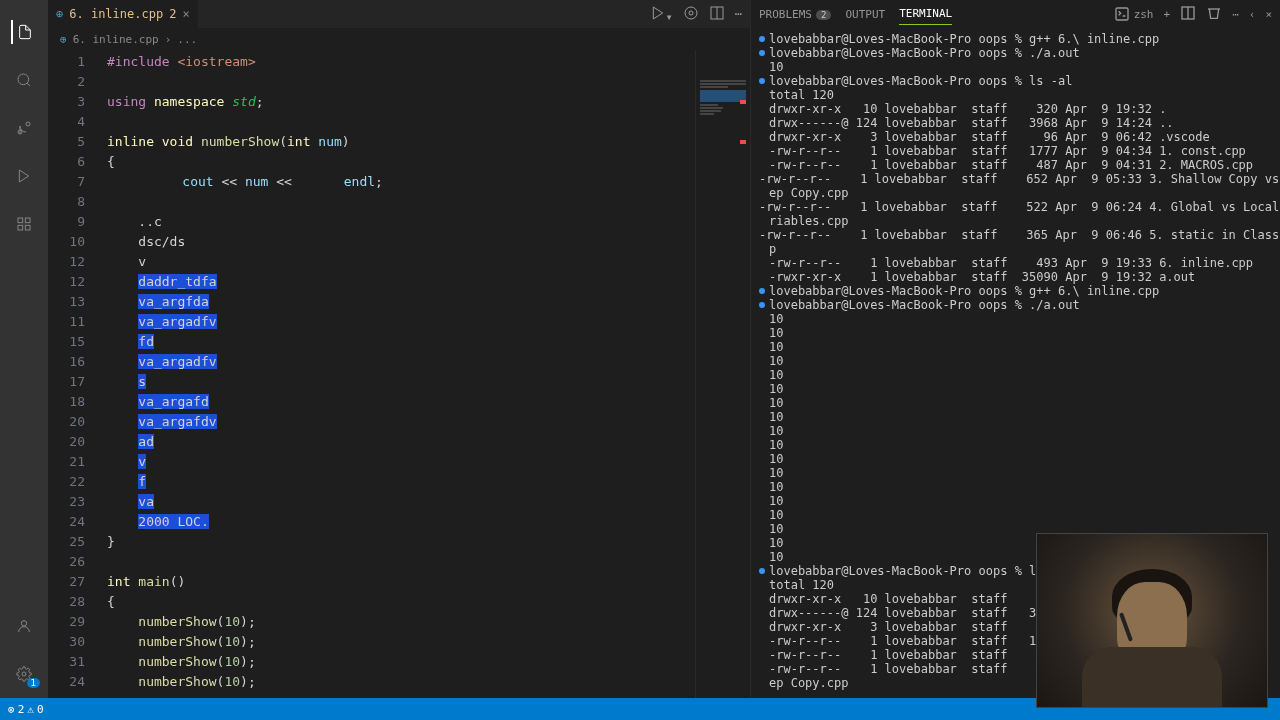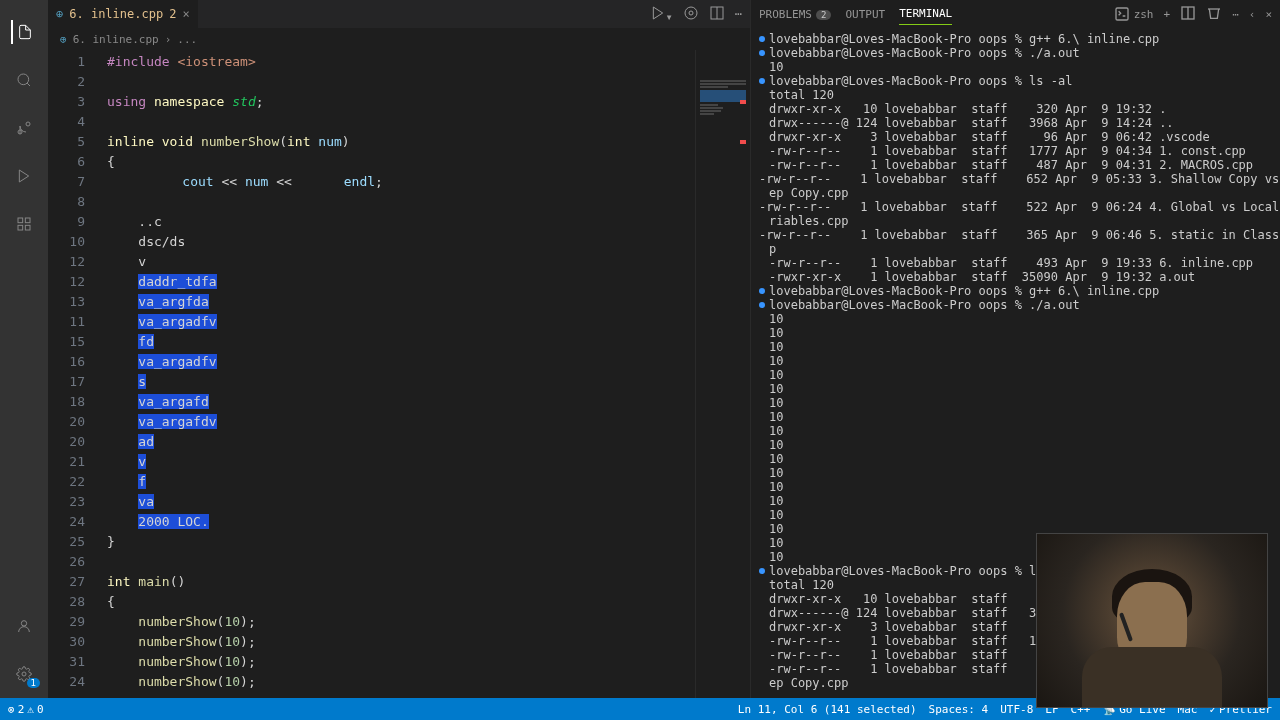--- a/index.html
+++ b/index.html
@@ -222,30 +222,20 @@
       </div>
     </div>
     <div class="term-body" id="termbody"><div class="term-line"><span class="term-dot"></span><span>lovebabbar@Loves-MacBook-Pro oops % g++ 6.\ inline.cpp</span></div><div class="term-line"><span class="term-dot"></span><span>lovebabbar@Loves-MacBook-Pro oops % ./a.out</span></div><div class="term-line"><span style="width: 10px; display: inline-block;"></span><span>10</span></div><div class="term-line"><span class="term-dot"></span><span>lovebabbar@Loves-MacBook-Pro oops % ls -al</span></div><div class="term-line"><span style="width: 10px; display: inline-block;"></span><span>total 120</span></div><div class="term-line"><span style="width: 10px; display: inline-block;"></span><span>drwxr-xr-x   10 lovebabbar  staff    320 Apr  9 19:32 .</span></div><div class="term-line"><span style="width: 10px; display: inline-block;"></span><span>drwx------@ 124 lovebabbar  staff   3968 Apr  9 14:24 ..</span></div><div class="term-line"><span style="width: 10px; display: inline-block;"></span><span>drwxr-xr-x    3 lovebabbar  staff     96 Apr  9 06:42 .vscode</span></div><div class="term-line"><span style="width: 10px; display: inline-block;"></span><span>-rw-r--r--    1 lovebabbar  staff   1777 Apr  9 04:34 1. const.cpp</span></div><div class="term-line"><span style="width: 10px; display: inline-block;"></span><span>-rw-r--r--    1 lovebabbar  staff    487 Apr  9 04:31 2. MACROS.cpp</span></div><div class="term-line"><span style="width: 10px; display: inline-block;"></span><span>-rw-r--r--    1 lovebabbar  staff    652 Apr  9 05:33 3. Shallow Copy vs De</span></div><div class="term-line"><span style="width: 10px; display: inline-block;"></span><span>ep Copy.cpp</span></div><div class="term-line"><span style="width: 10px; display: inline-block;"></span><span>-rw-r--r--    1 lovebabbar  staff    522 Apr  9 06:24 4. Global vs Local va</span></div><div class="term-line"><span style="width: 10px; display: inline-block;"></span><span>riables.cpp</span></div><div class="term-line"><span style="width: 10px; display: inline-block;"></span><span>-rw-r--r--    1 lovebabbar  staff    365 Apr  9 06:46 5. static in Class.cp</span></div><div class="term-line"><span style="width: 10px; display: inline-block;"></span><span>p</span></div><div class="term-line"><span style="width: 10px; display: inline-block;"></span><span>-rw-r--r--    1 lovebabbar  staff    493 Apr  9 19:33 6. inline.cpp</span></div><div class="term-line"><span style="width: 10px; display: inline-block;"></span><span>-rwxr-xr-x    1 lovebabbar  staff  35090 Apr  9 19:32 a.out</span></div><div class="term-line"><span class="term-dot"></span><span>lovebabbar@Loves-MacBook-Pro oops % g++ 6.\ inline.cpp</span></div><div class="term-line"><span class="term-dot"></span><span>lovebabbar@Loves-MacBook-Pro oops % ./a.out</span></div><div class="term-line"><span style="width: 10px; display: inline-block;"></span><span>10</span></div><div class="term-line"><span style="width: 10px; display: inline-block;"></span><span>10</span></div><div class="term-line"><span style="width: 10px; display: inline-block;"></span><span>10</span></div><div class="term-line"><span style="width: 10px; display: inline-block;"></span><span>10</span></div><div class="term-line"><span style="width: 10px; display: inline-block;"></span><span>10</span></div><div class="term-line"><span style="width: 10px; display: inline-block;"></span><span>10</span></div><div class="term-line"><span style="width: 10px; display: inline-block;"></span><span>10</span></div><div class="term-line"><span style="width: 10px; display: inline-block;"></span><span>10</span></div><div class="term-line"><span style="width: 10px; display: inline-block;"></span><span>10</span></div><div class="term-line"><span style="width: 10px; display: inline-block;"></span><span>10</span></div><div class="term-line"><span style="width: 10px; display: inline-block;"></span><span>10</span></div><div class="term-line"><span style="width: 10px; display: inline-block;"></span><span>10</span></div><div class="term-line"><span style="width: 10px; display: inline-block;"></span><span>10</span></div><div class="term-line"><span style="width: 10px; display: inline-block;"></span><span>10</span></div><div class="term-line"><span style="width: 10px; display: inline-block;"></span><span>10</span></div><div class="term-line"><span style="width: 10px; display: inline-block;"></span><span>10</span></div><div class="term-line"><span style="width: 10px; display: inline-block;"></span><span>10</span></div><div class="term-line"><span style="width: 10px; display: inline-block;"></span><span>10</span></div><div class="term-line"><span class="term-dot"></span><span>lovebabbar@Loves-MacBook-Pro oops % ls</span></div><div class="term-line"><span style="width: 10px; display: inline-block;"></span><span>total 120</span></div><div class="term-line"><span style="width: 10px; display: inline-block;"></span><span>drwxr-xr-x   10 lovebabbar  staff    320</span></div><div class="term-line"><span style="width: 10px; display: inline-block;"></span><span>drwx------@ 124 lovebabbar  staff   3968</span></div><div class="term-line"><span style="width: 10px; display: inline-block;"></span><span>drwxr-xr-x    3 lovebabbar  staff     96</span></div><div class="term-line"><span style="width: 10px; display: inline-block;"></span><span>-rw-r--r--    1 lovebabbar  staff   1777</span></div><div class="term-line"><span style="width: 10px; display: inline-block;"></span><span>-rw-r--r--    1 lovebabbar  staff    487</span></div><div class="term-line"><span style="width: 10px; display: inline-block;"></span><span>-rw-r--r--    1 lovebabbar  staff    652</span></div><div class="term-line"><span style="width: 10px; display: inline-block;"></span><span>ep Copy.cpp</span></div></div>
   </div>
 </div>
 
 <div class="status-bar">
   <div class="left">
     <span class="status-item">⊗ <span>2</span> ⚠ <span>0</span></span>
   </div>
-  <div class="right">
-    <span class="status-item">Ln 11, Col 6 (141 selected)</span>
-    <span class="status-item">Spaces: 4</span>
-    <span class="status-item">UTF-8</span>
-    <span class="status-item">LF</span>
-    <span class="status-item">C++</span>
-    <span class="status-item">📡 <span>Go Live</span></span>
-    <span class="status-item">Mac</span>
-    <span class="status-item">✓ <span>Prettier</span></span>
-  </div>
 </div>
 
 <div class="video-overlay">
   <div class="person">
     <div class="hair"></div>
     <div class="head"></div>
     <div class="mic"></div>
     <div class="body"></div>
   </div>
 </div>

